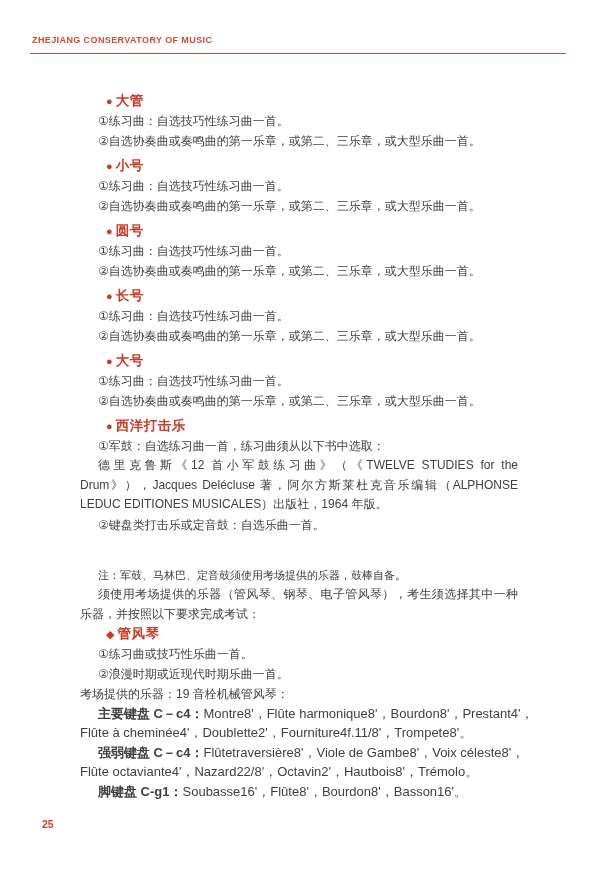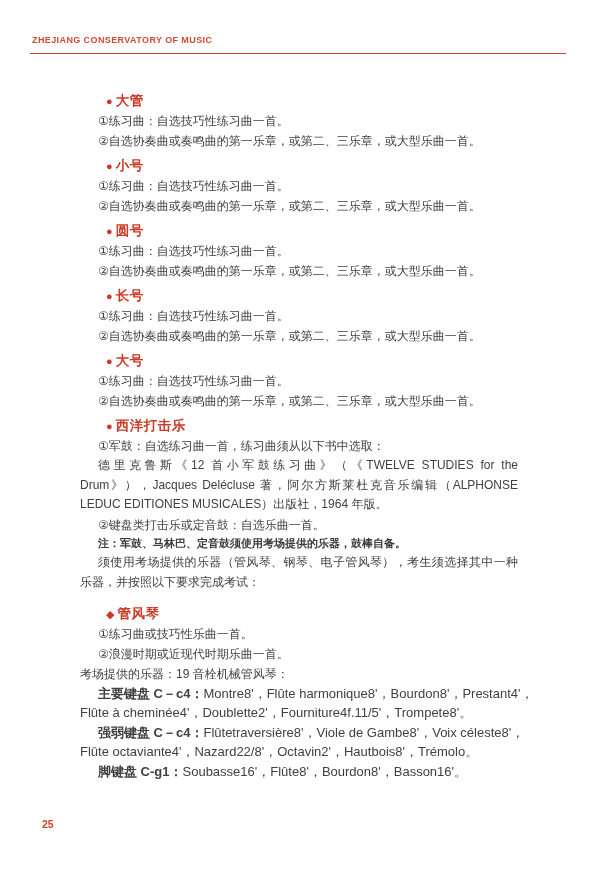--- a/index.html
+++ b/index.html
@@ -19,30 +19,30 @@
   }
   .content {
     position:absolute; left:80px; top:86px; width:438px;
     font-size:12px; line-height:20px; color:#404040;
   }
   .sec-heading {
     color:#ca3a26; font-weight:bold; font-size:13.5px;
     padding-left:26px; margin-top:5px; line-height:20px;
     letter-spacing:0.5px;
   }
-  .sec-heading.sub { margin-top:12px; }
+  .sec-heading.sub { margin-top:0; }
   .sec-heading .bullet { font-size:11px; margin-right:3px; letter-spacing:0; }
   .line { text-align:left; }
   .indent { text-indent:18px; }
   .jlast { text-align:justify; text-align-last:justify; }
   .nowrap { white-space:nowrap; }
   .bookline { line-height:19.5px; }
   .note {
-    font-size:11px; font-weight:bold; color:#3a3a3a;
-    text-indent:18px; line-height:17px;
+    font-size:11px; font-weight:normal; color:#3a3a3a;
+    text-indent:18px; line-height:17px;margin-top:32px;
   }
   .kb { font-size:13px; line-height:19.5px; }
   .kb .b, .b { font-weight:bold; }
   .page-number {
     position:absolute; left:42px; top:818px;
     color:#cf3f2a; font-size:10.5px; font-weight:bold;
   }
 </style>
 </head>
 <body>
@@ -95,21 +95,21 @@
   <div>
     <div class="line indent jlast nowrap">须使用考场提供的乐器（管风琴、钢琴、电子管风琴），考生须选择其中一种</div>
     <div class="line">乐器，并按照以下要求完成考试：</div>
 
     <div class="sec-heading sub"><span class="bullet">◆</span><span>管风琴</span></div>
     <div class="line indent">①练习曲或技巧性乐曲一首。</div>
     <div class="line indent">②浪漫时期或近现代时期乐曲一首。</div>
     <div class="line">考场提供的乐器：19 音栓机械管风琴：</div>
 
     <div class="line kb indent nowrap jlast"><span class="b">主要键盘 C－c4：</span><span>Montre8'，Flûte harmonique8'，Bourdon8'，Prestant4'，</span></div>
-    <div class="line kb nowrap">Flûte à cheminée4'，Doublette2'，Fourniture4f.11/5'，Trompete8'。</div>
+    <div class="line kb nowrap">Flûte à cheminée4'，Doublette2'，Fourniture4f.11/8'，Trompete8'。</div>
 
     <div class="line kb indent nowrap jlast"><span class="b">强弱键盘 C－c4：</span><span>Flûtetraversière8'，Viole de Gambe8'，Voix céleste8'，</span></div>
     <div class="line kb nowrap">Flûte octaviante4'，Nazard22/8'，Octavin2'，Hautbois8'，Trémolo。</div>
 
     <div class="line kb indent nowrap"><span class="b">脚键盘 C-g1：</span><span>Soubasse16'，Flûte8'，Bourdon8'，Basson16'。</span></div>
   </div>
 
 </div>
 
 <div class="page-number">25</div>

